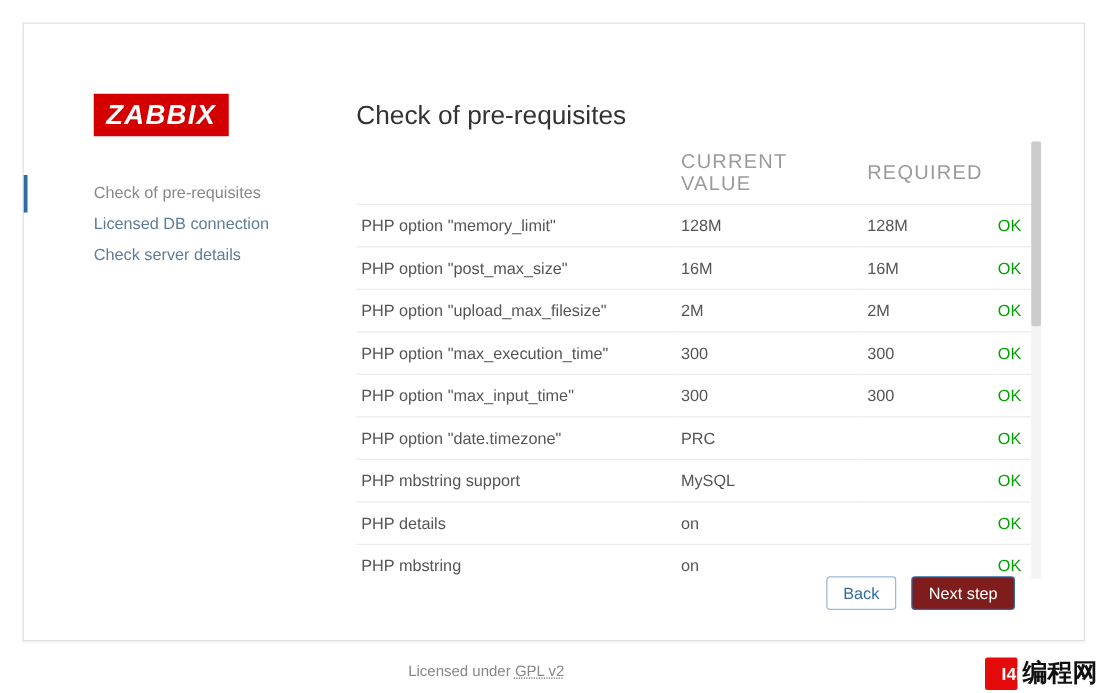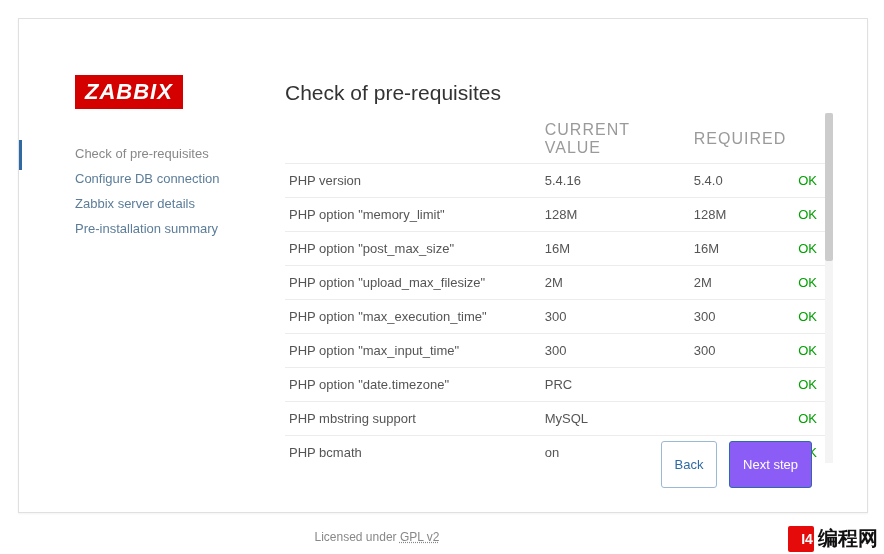--- a/index.html
+++ b/index.html
@@ -103,39 +103,39 @@
     border-top: 1px solid #ececec;
   }
   td.status { color: #00a000; text-align: left; }
   .buttons {
     position: absolute;
     right: 55px; bottom: 24px;
   }
   .btn {
     display: inline-block;
     font-size: 13px;
-    padding: 15px 13px;
+    padding: 5px 13px;
     border-radius: 3px;
     cursor: pointer;
     margin-left: 8px;
     border: 1px solid;
   }
   .btn-back {
     color: #2f6aa5;
     background: #fff;
     border-color: #9cb9d4;
   }
   .btn-next {
     color: #fff;
-    background: #8b5cf6;
+    background: #7f1d1d;
     border-color: #2f6aa5;
   }
   .footer {
     position: absolute;
-    left: 3px; bottom: 10px;
+    left: 15px; bottom: 10px;
     width: 748px;
     text-align: center;
     font-size: 12px;
     color: #888;
   }
   .footer .gpl { text-decoration: underline dotted; }
   .brand-cn {
     position: absolute;
     right: 6px; bottom: 2px;
     display: flex; align-items: center;
@@ -153,45 +153,38 @@
 </style>
 </head>
 <body>
 
 <div class="panel">
 
   <div class="logo">ZABBIX</div>
 
   <div class="nav">
       <div class="nav-item active">Check of pre-requisites</div>
-      <div class="nav-item">Configure DB connection</div>
-      <div class="nav-item">Zabbix server details</div>
-      <div class="nav-item">Pre-installation summary</div>
+      <div class="nav-item">Licensed DB connection</div>
+      <div class="nav-item">Check server details</div>
     </div>
 
   <h1 class="heading">Check of pre-requisites</h1>
 
   <div class="table-wrap">
     <table>
       <thead>
         <tr>
           <th></th>
           <th>CURRENT VALUE</th>
           <th>REQUIRED</th>
           <th></th>
         </tr>
       </thead>
       <tbody>
           <tr>
-            <td>PHP version</td>
-            <td>5.4.16</td>
-            <td>5.4.0</td>
-            <td class="status">OK</td>
-          </tr>
-          <tr>
             <td>PHP option "memory_limit"</td>
             <td>128M</td>
             <td>128M</td>
             <td class="status">OK</td>
           </tr>
           <tr>
             <td>PHP option "post_max_size"</td>
             <td>16M</td>
             <td>16M</td>
             <td class="status">OK</td>
@@ -220,21 +213,21 @@
             <td></td>
             <td class="status">OK</td>
           </tr>
           <tr>
             <td>PHP mbstring support</td>
             <td>MySQL</td>
             <td></td>
             <td class="status">OK</td>
           </tr>
           <tr>
-            <td>PHP bcmath</td>
+            <td>PHP details</td>
             <td>on</td>
             <td></td>
             <td class="status">OK</td>
           </tr>
           <tr>
             <td>PHP mbstring</td>
             <td>on</td>
             <td></td>
             <td class="status">OK</td>
           </tr>

